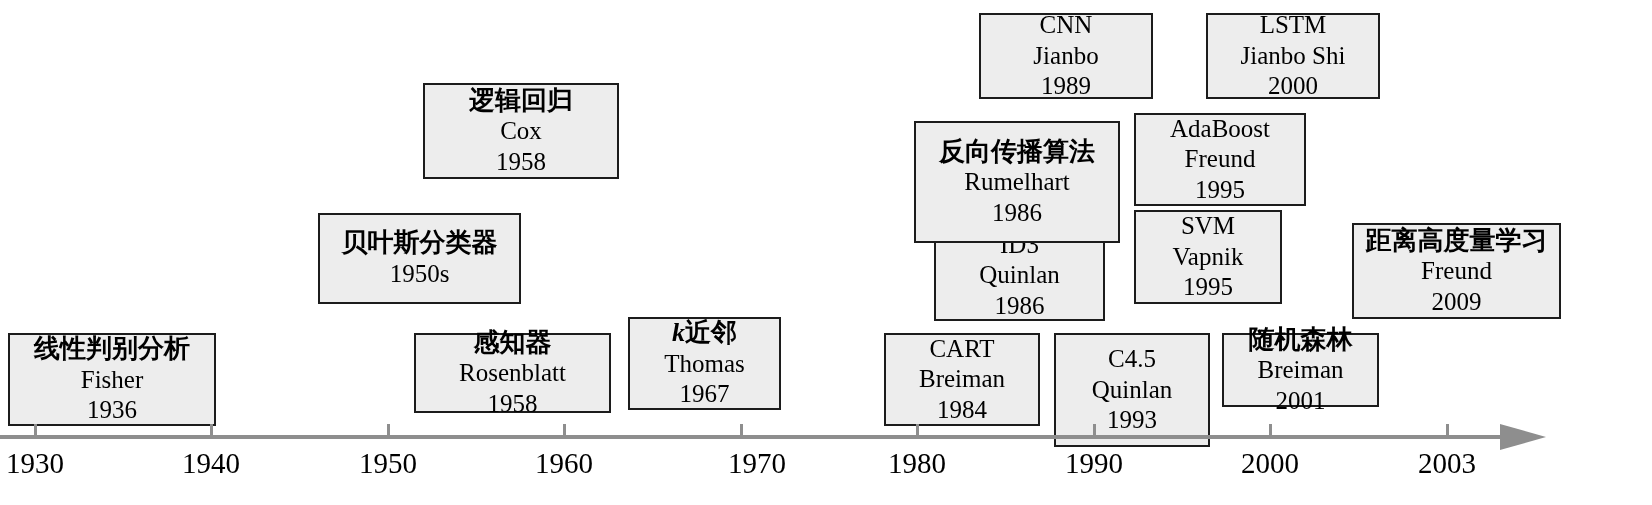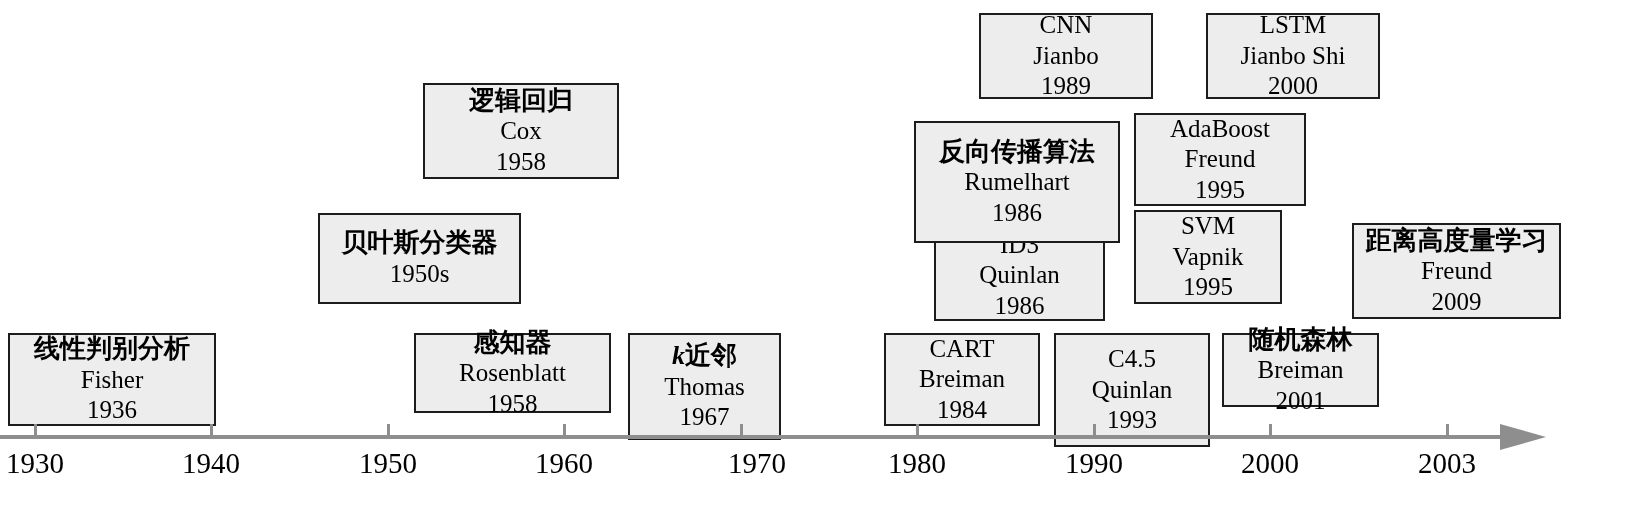--- a/index.html
+++ b/index.html
@@ -77,21 +77,21 @@
     <span class="box-line">Fisher</span>
     <span class="box-line">1936</span>
   </div>
 
   <div class="box" style="left:414px;top:324px;width:197px;height:80px">
     <span class="box-title">感知器</span>
     <span class="box-line">Rosenblatt</span>
     <span class="box-line">1958</span>
   </div>
 
-  <div class="box box-knn" style="left:628px;top:324px;width:153px;height:107px">
+  <div class="box box-knn" style="left:628px;top:308px;width:153px;height:93px">
     <span class="box-title">k近邻</span>
     <span class="box-line">Thomas</span>
     <span class="box-line">1967</span>
   </div>
 
   <div class="box en" style="left:884px;top:324px;width:156px;height:93px">
     <span class="box-title">CART</span>
     <span class="box-line">Breiman</span>
     <span class="box-line">1984</span>
   </div>

